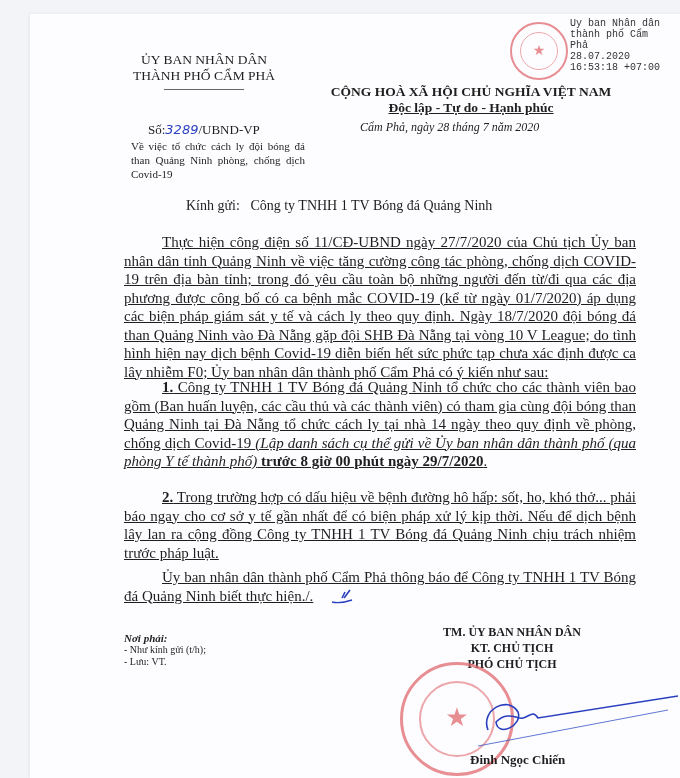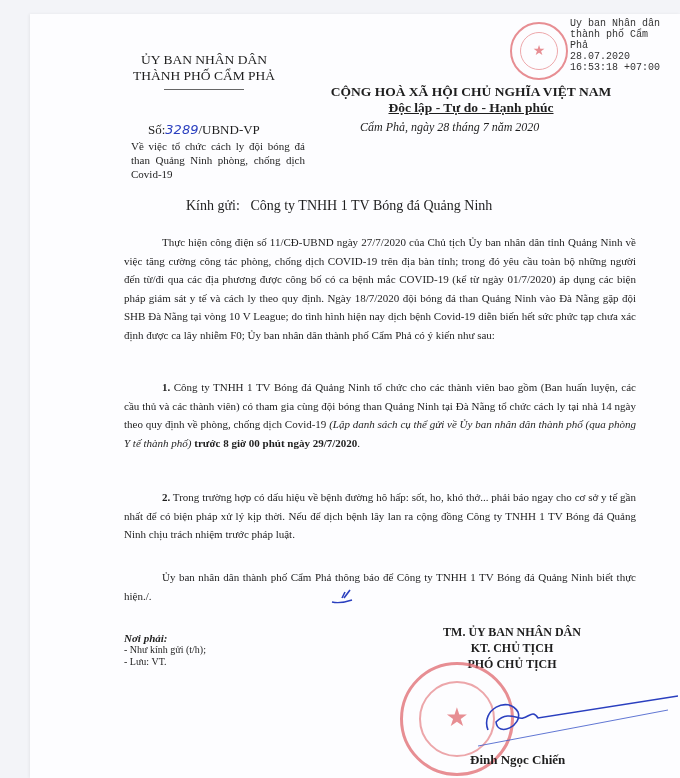--- a/index.html
+++ b/index.html
@@ -23,21 +23,21 @@
   .ve-viec { left: 131px; top: 139px; width: 174px; font-size: 11px; line-height: 14px; text-align: justify; }
   .hdr-right { left: 312px; top: 84px; width: 318px; text-align: center; font-weight: bold; font-size: 13.5px; line-height: 16px; }
   .hdr-right .motto { text-decoration: underline; }
   .date { left: 360px; top: 120px; font-style: italic; font-size: 12px; }
   .sig-box { left: 570px; top: 18px; font-size: 10px; line-height: 11px; color: #333; width: 110px; font-family: Liberation Mono, monospace; }
   .seal { border-radius: 50%; border: 2px solid #e06a70; opacity: 0.75; }
   .seal-top { left: 510px; top: 22px; width: 54px; height: 54px; }
   .seal-inner { position: absolute; inset: 8px; border-radius: 50%; border: 1.5px solid #e78a8e; }
   .star { position: absolute; left: 50%; top: 50%; transform: translate(-50%,-55%); color: #e06a70; font-size: 14px; }
   .kinh-gui { left: 186px; top: 198px; font-size: 14px; }
-  .body-text { left: 124px; width: 512px; font-size: 11px; line-height: 18.5px; text-align: justify; }
+  .body-text { left: 124px; width: 512px; font-size: 15px; line-height: 18.5px; text-align: justify; text-decoration: underline; }
   .p1 { top: 233px; }
   .p2 { top: 378px; }
   .p3 { top: 488px; }
   .p4 { top: 568px; }
   .indent { text-indent: 38px; }
   .ital { font-style: italic; margin-top: 16px; }
   .bold { font-weight: bold; }
   .noi-nhan { left: 124px; top: 632px; font-size: 10px; line-height: 12px; }
   .noi-nhan .title { font-style: italic; font-weight: bold; font-size: 11px; }
   .signer { left: 408px; top: 624px; width: 208px; text-align: center; font-weight: bold; font-size: 12px; line-height: 16px; }

